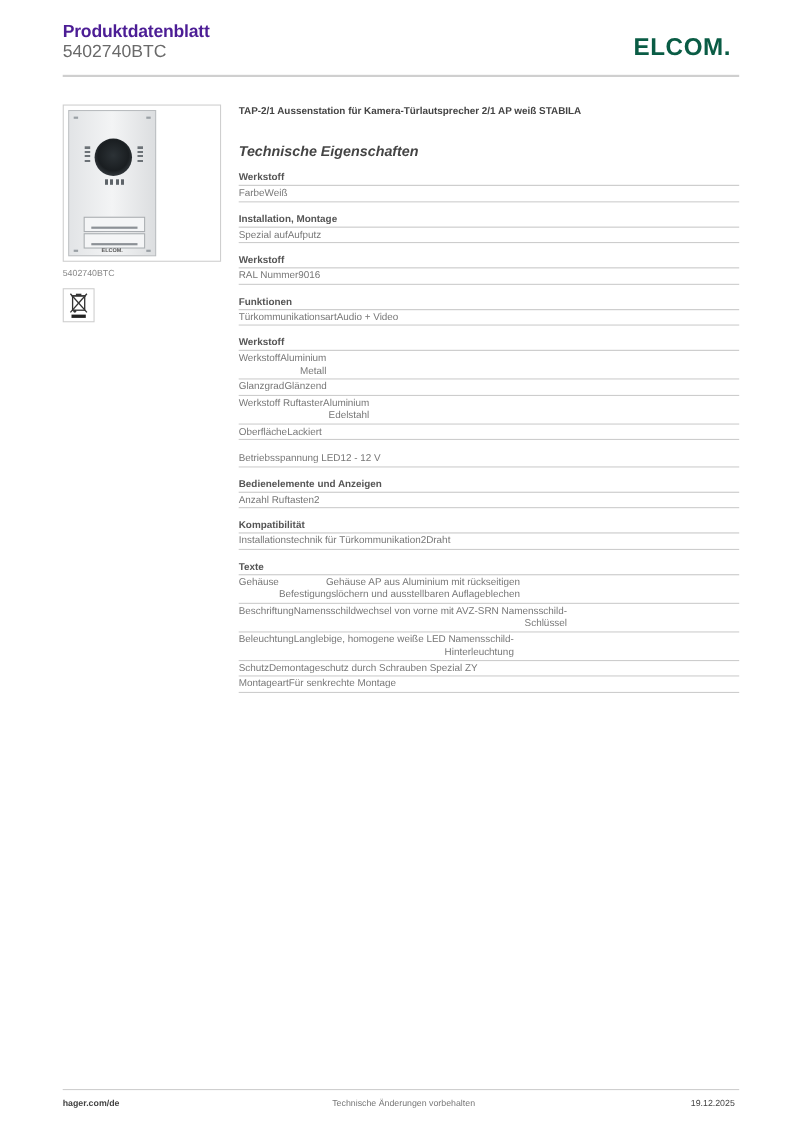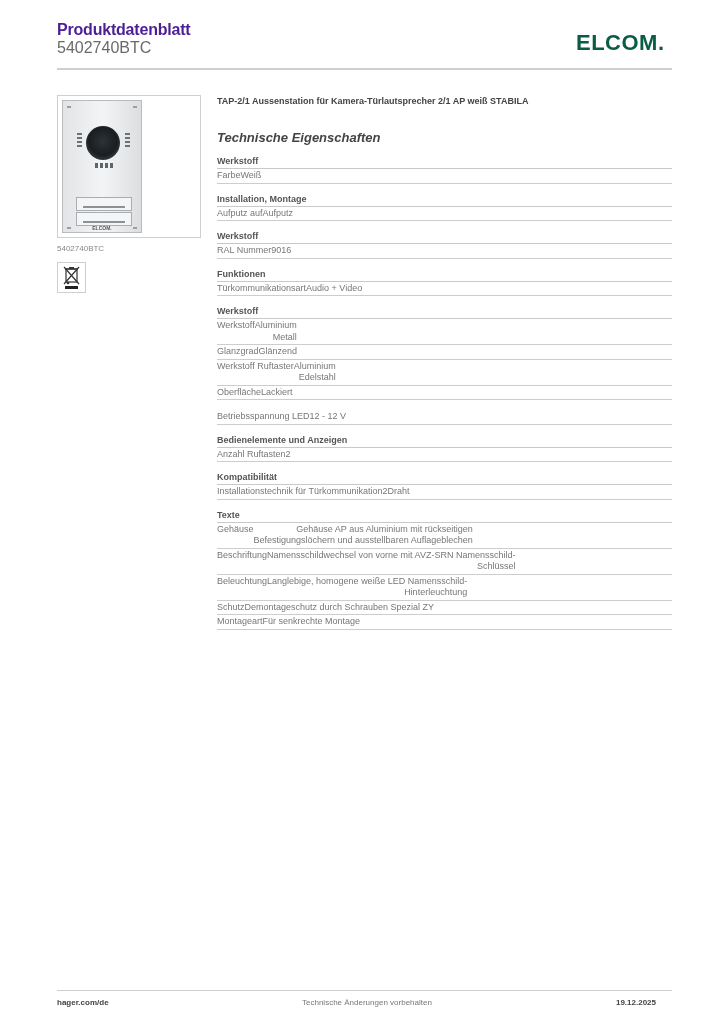--- a/index.html
+++ b/index.html
@@ -27,21 +27,21 @@
   .group { margin-top:10px; }
   .group-title { font-size:9px; font-weight:bold; color:#555; line-height:11px; padding-bottom:1px; border-bottom:1.5px solid #c9c9c9; }
   .row { display:flex; font-size:9px; color:#777; line-height:11.5px; padding:1px 0 1px 0; border-bottom:1.5px solid #cdcdcd; }
   .row .label { flex:0 0 auto; }
   .row .value { text-align:right; max-width:290px; }
   .row .value span { display:block; }
 
   .footer-rule { position:absolute; left:57px; top:990px; width:615px; height:1px; background:#cfcfcf; }
   .footer-left { position:absolute; left:57px; top:998px; font-size:8px; font-weight:bold; color:#444; }
   .footer-center { position:absolute; left:302px; top:998px; font-size:8px; color:#777; }
-  .footer-right { position:absolute; right:68px; top:998px; font-size:8px; font-weight:bold; color:#444; }
+  .footer-right { position:absolute; right:56px; top:998px; font-size:8px; font-weight:normal; color:#444; }
 </style>
 </head>
 <body>
 
 <div>
   <div class="header-title">Produktdatenblatt</div>
   <div class="header-code">5402740BTC</div>
   <div class="logo">ELCOM.</div>
   <div class="header-rule"></div>
 </div>
@@ -83,21 +83,21 @@
         <div class="row">
           <div class="label">Farbe</div>
           <div class="value">
             <span>Weiß</span>
           </div>
         </div>
       </div>
       <div class="group">
         <div class="group-title">Installation, Montage</div>
         <div class="row">
-          <div class="label">Aufputz auf</div>
+          <div class="label">Spezial auf</div>
           <div class="value">
             <span>Aufputz</span>
           </div>
         </div>
       </div>
       <div class="group">
         <div class="group-title">Werkstoff</div>
         <div class="row">
           <div class="label">RAL Nummer</div>
           <div class="value">

